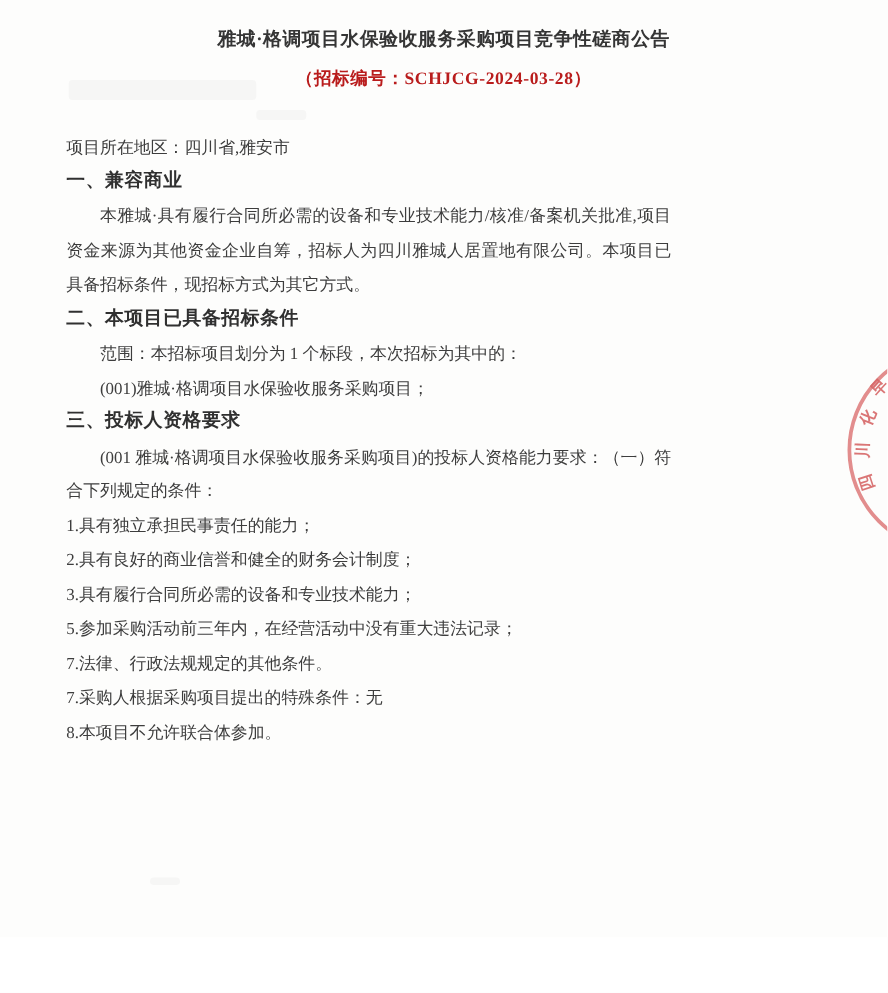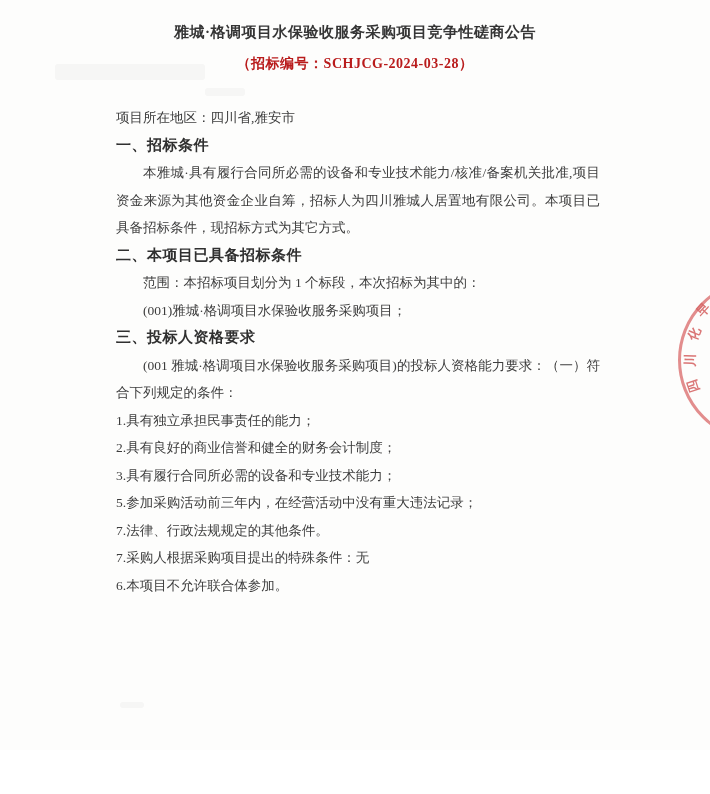--- a/index.html
+++ b/index.html
@@ -22,21 +22,21 @@
   }
   .doc-subtitle {
     margin-top: 8px;
     font-size: 14px;
     font-weight: 700;
     line-height: 24px;
     letter-spacing: 0.5px;
     color: #b91c1c;
   }
   .content {
-    margin-left: 116px;
+    margin-left: 53px;
     width: 484px;
     margin-top: 28px;
     font-size: 13.5px;
     line-height: 27.5px;
     text-align: justify;
   }
   .plain-line { text-align: left; }
   .sec-heading {
     font-size: 15px;
     font-weight: 700;
@@ -86,37 +86,37 @@
 
   <div class="doc-head">
     <div class="doc-title">雅城·格调项目水保验收服务采购项目竞争性磋商公告</div>
     <div class="doc-subtitle">（招标编号：SCHJCG-2024-03-28）</div>
   </div>
 
   <div class="content">
 
     <div class="plain-line">项目所在地区：四川省,雅安市</div>
 
-    <div class="sec-heading">一、招标条件</div>
+    <div class="sec-heading">一、兼容商业</div>
     <p class="para">本雅城·具有履行合同所必需的设备和专业技术能力/核准/备案机关批准,项目资金来源为其他资金企业自筹，招标人为四川雅城人居置地有限公司。本项目已具备招标条件，现招标方式为其它方式。</p>
 
     <div class="sec-heading">二、本项目已具备招标条件</div>
     <p class="para">范围：本招标项目划分为 1 个标段，本次招标为其中的：</p>
     <p class="para">(001)雅城·格调项目水保验收服务采购项目；</p>
 
     <div class="sec-heading">三、投标人资格要求</div>
     <p class="para">(001 雅城·格调项目水保验收服务采购项目)的投标人资格能力要求：（一）符合下列规定的条件：</p>
 
     <p class="req-item">1.具有独立承担民事责任的能力；</p>
     <p class="req-item">2.具有良好的商业信誉和健全的财务会计制度；</p>
     <p class="req-item">3.具有履行合同所必需的设备和专业技术能力；</p>
     <p class="req-item">5.参加采购活动前三年内，在经营活动中没有重大违法记录；</p>
     <p class="req-item">7.法律、行政法规规定的其他条件。</p>
     <p class="req-item">7.采购人根据采购项目提出的特殊条件：无</p>
-    <p class="req-item">6.本项目不允许联合体参加。</p>
+    <p class="req-item">8.本项目不允许联合体参加。</p>
 
   </div>
 
   <div class="seal">
     <span class="seal-char c0">早</span>
     <span class="seal-char c1">化</span>
     <span class="seal-char c2">川</span>
     <span class="seal-char c3">四</span>
   </div>
 

